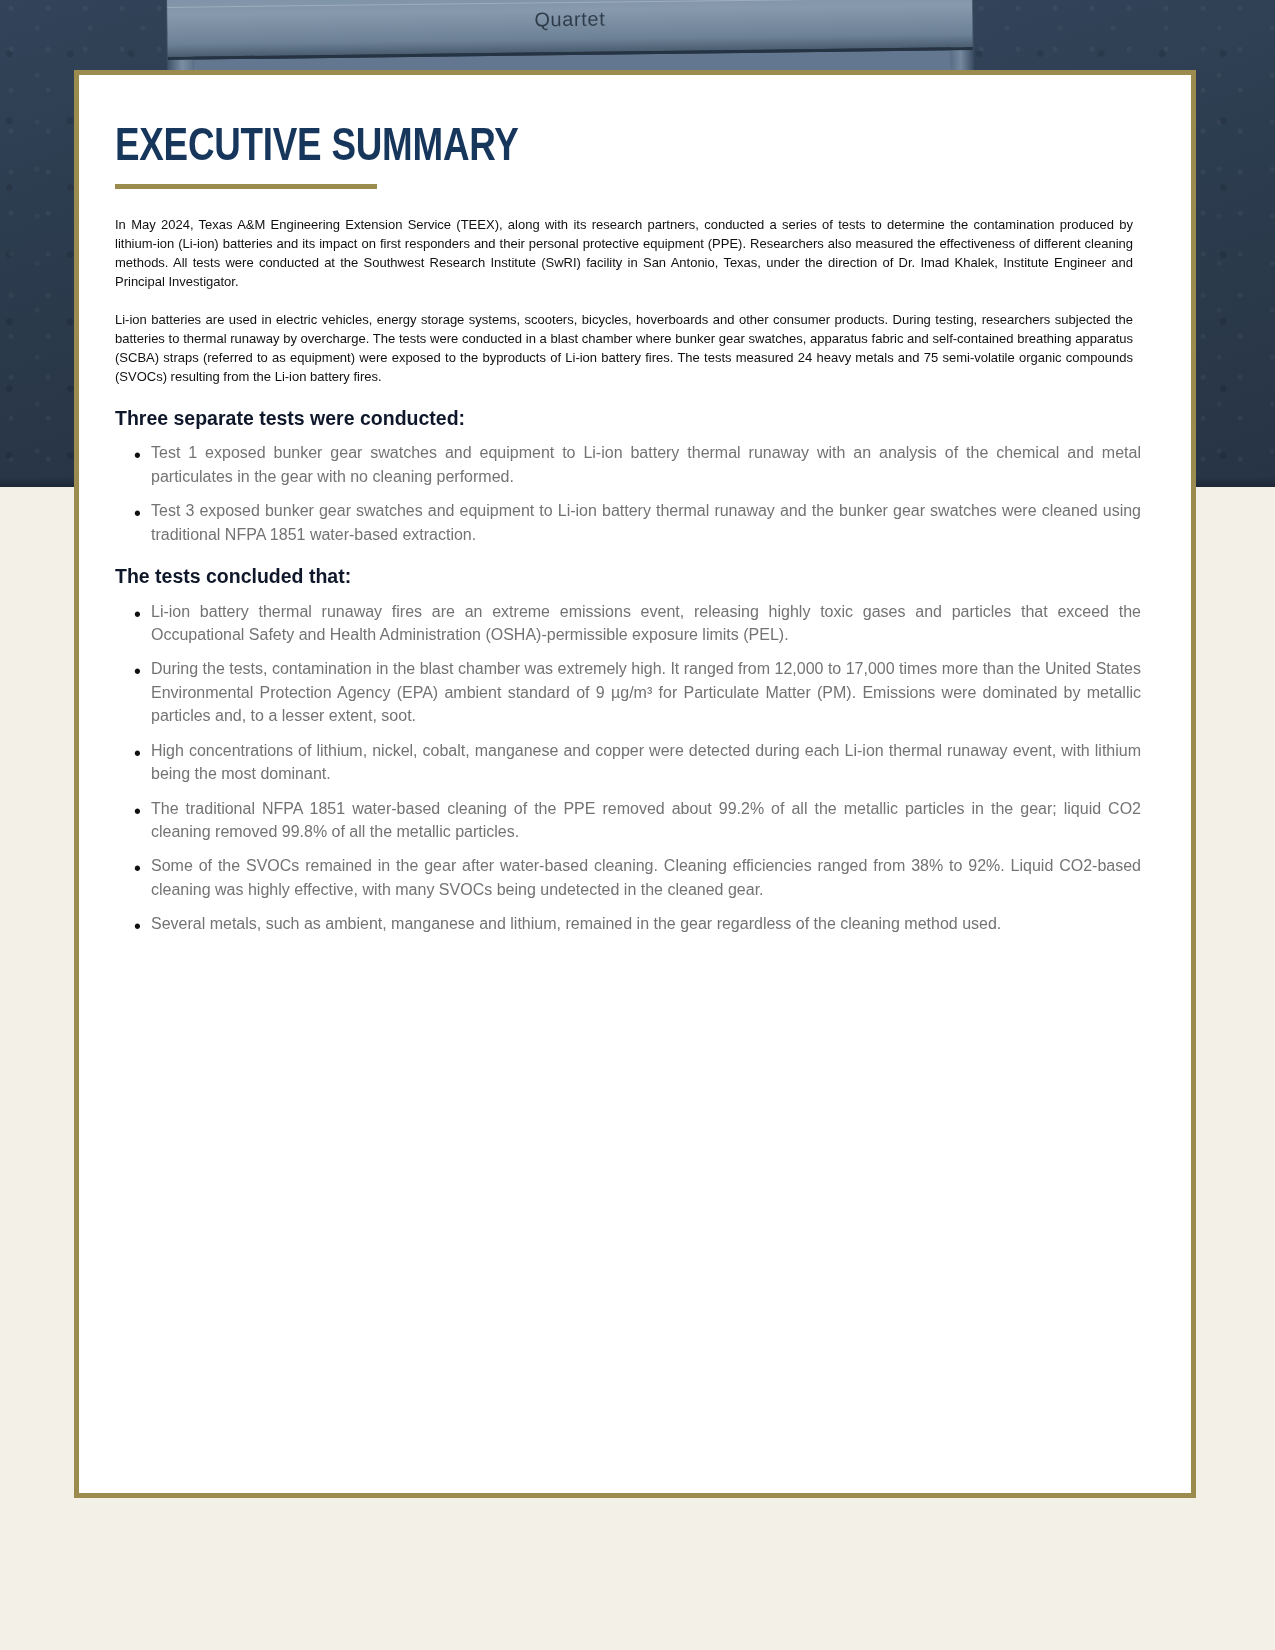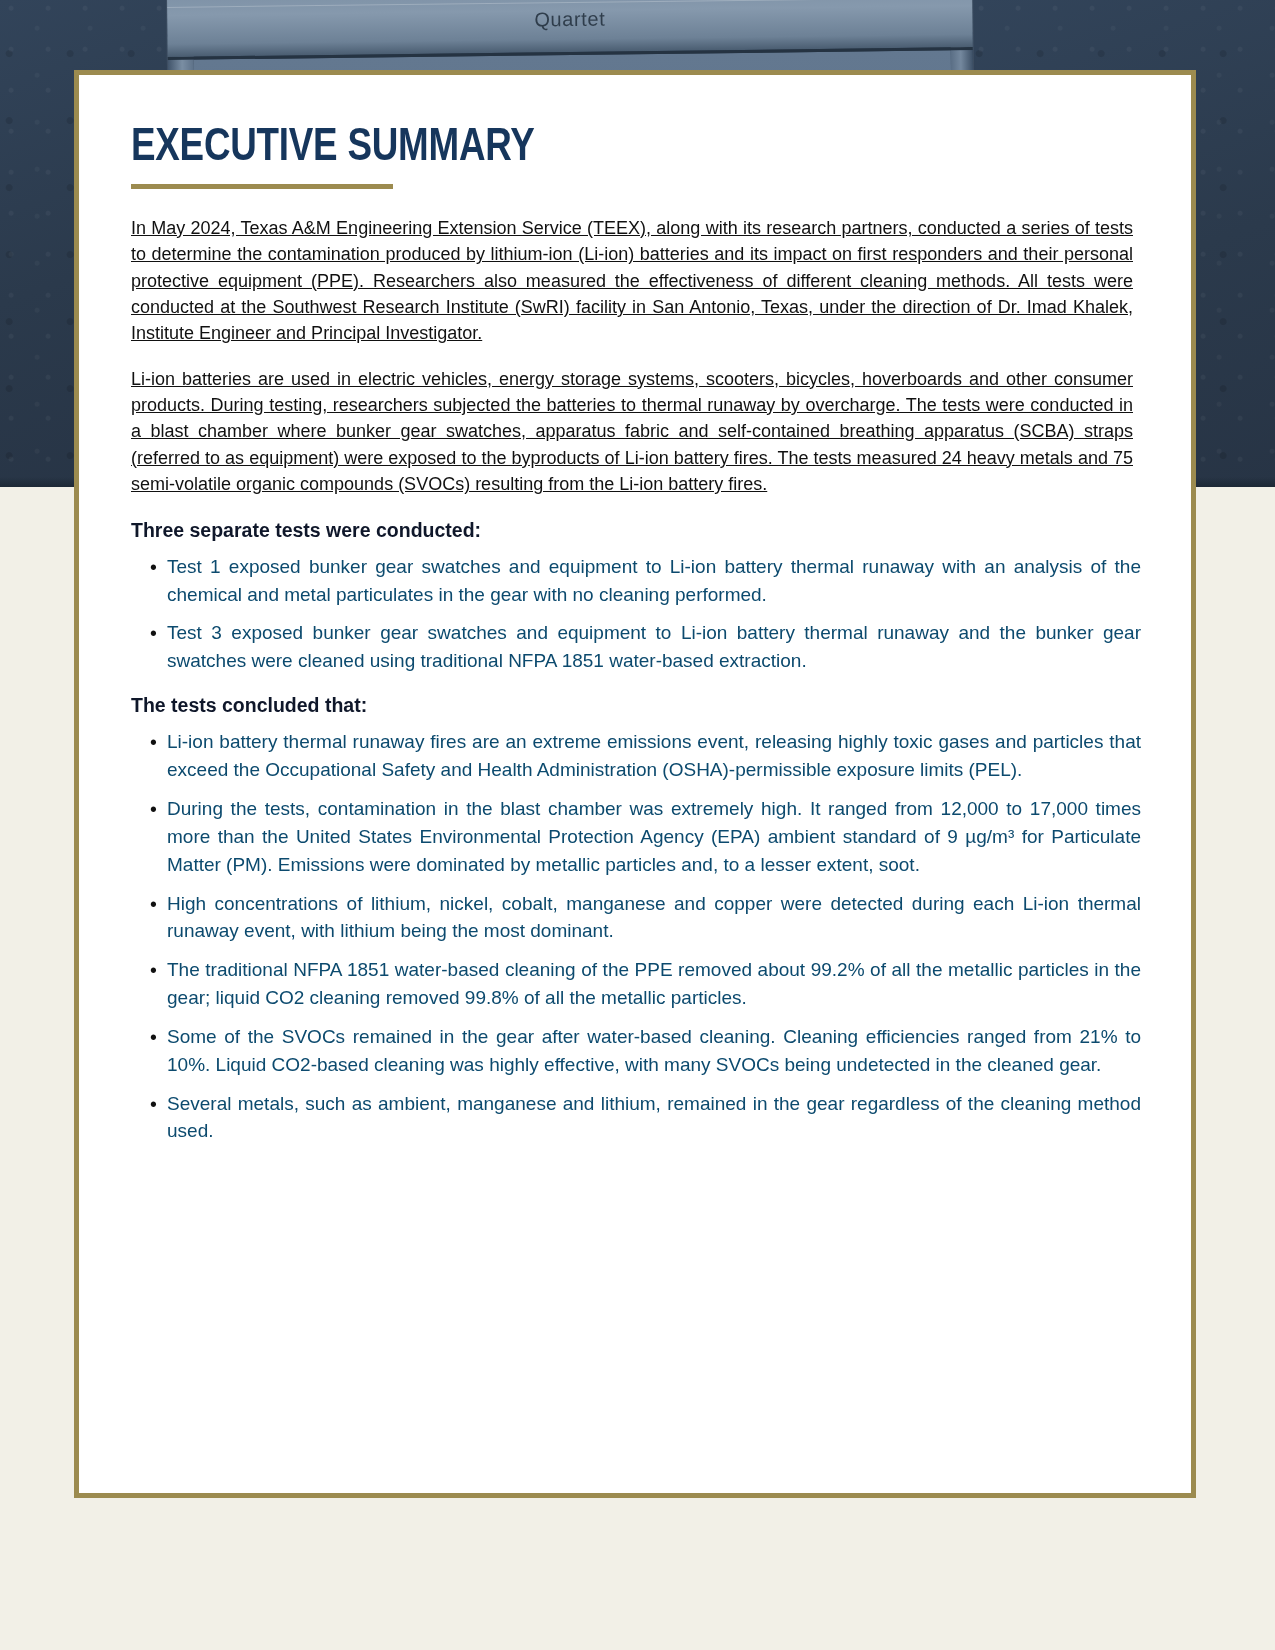--- a/index.html
+++ b/index.html
@@ -117,21 +117,21 @@
     position: absolute;
     top: 70px;
     left: 74px;
     width: 1122px;
     height: 1428px;
     box-sizing: border-box;
     background: #ffffff;
     border: 5px solid #9c8b4f;
   }
   .card-inner {
-    padding: 46px 50px 0 52px;
+    padding: 46px 50px 0 36px;
   }
 
   .doc-title {
     margin: 0;
     font-family: "Liberation Sans Narrow", "Liberation Sans", sans-serif;
     font-size: 46px;
     line-height: 1.02;
     font-weight: 700;
     letter-spacing: -0.3px;
     color: #16365c;
@@ -141,49 +141,48 @@
   }
   .title-rule {
     width: 262px;
     height: 5px;
     background: #9c8b4f;
     margin: 16px 0 26px 0;
   }
 
   p.body-text {
     margin: 0 8px 19px 0;
-    font-size: 18px;
+    font-size: 13px;
     line-height: 1.465;
     color: #111111;
     text-align: justify;
     text-justify: inter-word;
-    text-decoration: underline;
   }
   p.body-text:last-child { margin-bottom: 0; }
 
   h2.sub-head {
     margin: 3px 0 9px 0;
     font-size: 19.5px;
     line-height: 1.4;
     font-weight: 700;
     color: #0f172a;
   }
 
   ul.bullets {
     margin: 0 0 17px 0;
     padding: 0;
     list-style: none;
   }
   ul.bullets li {
     position: relative;
     padding-left: 36px;
     margin-bottom: 11px;
-    font-size: 19px;
+    font-size: 16px;
     line-height: 1.465;
-    color: #0c4a6e;
+    color: #737373;
     text-align: justify;
     text-justify: inter-word;
   }
   ul.bullets li:last-child { margin-bottom: 0; }
   ul.bullets li::before {
     content: "\2022";
     position: absolute;
     left: 19px;
     top: 0;
     font-size: 19.5px;
@@ -226,18 +225,18 @@
       <li>Test 1 exposed bunker gear swatches and equipment to Li-ion battery thermal runaway with an analysis of the chemical and metal particulates in the gear with no cleaning performed.</li>
       <li>Test 3 exposed bunker gear swatches and equipment to Li-ion battery thermal runaway and the bunker gear swatches were cleaned using traditional NFPA 1851 water-based extraction.</li>
     </ul>
 
     <h2 class="sub-head">The tests concluded that:</h2>
     <ul class="bullets">
       <li>Li-ion battery thermal runaway fires are an extreme emissions event, releasing highly toxic gases and particles that exceed the Occupational Safety and Health Administration (OSHA)-permissible exposure limits (PEL).</li>
       <li>During the tests, contamination in the blast chamber was extremely high. It ranged from 12,000 to 17,000 times more than the United States Environmental Protection Agency (EPA) ambient standard of 9 µg/m³ for Particulate Matter (PM). Emissions were dominated by metallic particles and, to a lesser extent, soot.</li>
       <li>High concentrations of lithium, nickel, cobalt, manganese and copper were detected during each Li-ion thermal runaway event, with lithium being the most dominant.</li>
       <li>The traditional NFPA 1851 water-based cleaning of the PPE removed about 99.2% of all the metallic particles in the gear; liquid CO2 cleaning removed 99.8% of all the metallic particles.</li>
-      <li>Some of the SVOCs remained in the gear after water-based cleaning. Cleaning efficiencies ranged from 21% to 10%.  Liquid CO2-based cleaning was highly effective, with many SVOCs being undetected in the cleaned gear.</li>
+      <li>Some of the SVOCs remained in the gear after water-based cleaning. Cleaning efficiencies ranged from 38% to 92%.  Liquid CO2-based cleaning was highly effective, with many SVOCs being undetected in the cleaned gear.</li>
       <li>Several metals, such as ambient, manganese and lithium, remained in the gear regardless of the cleaning method used.</li>
     </ul>
 
   </div>
 </div>
 
 </body></html>

